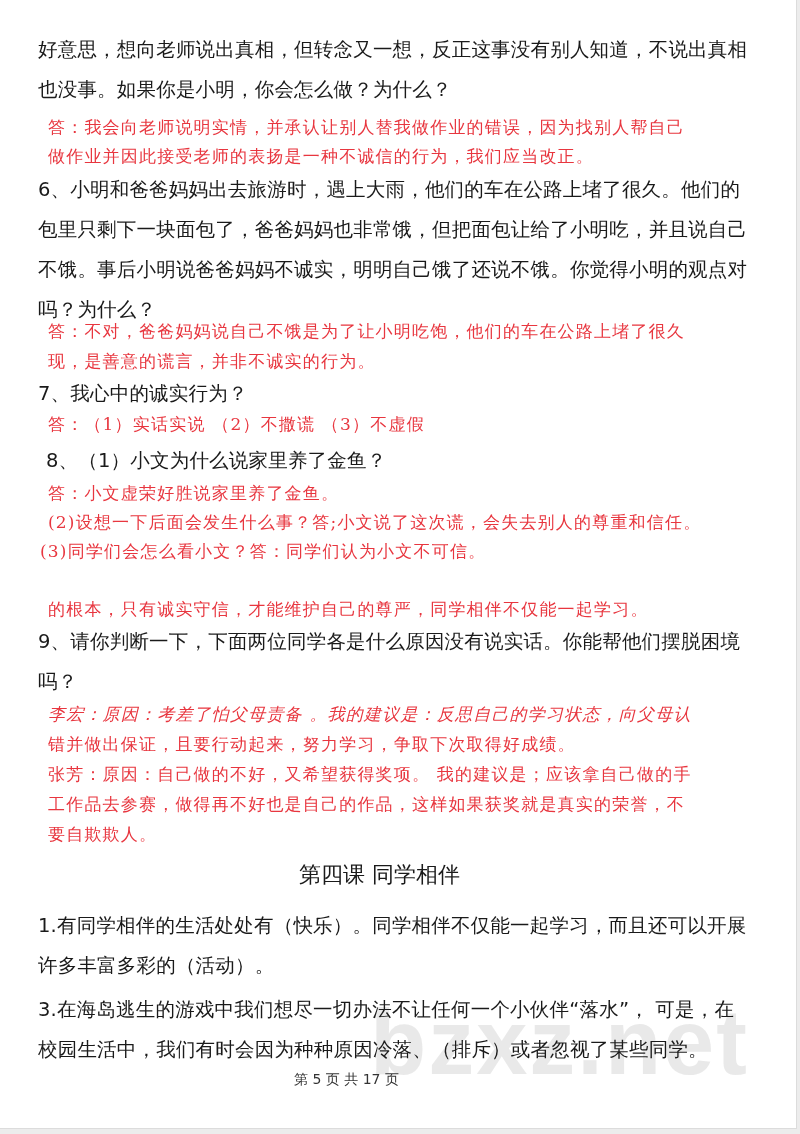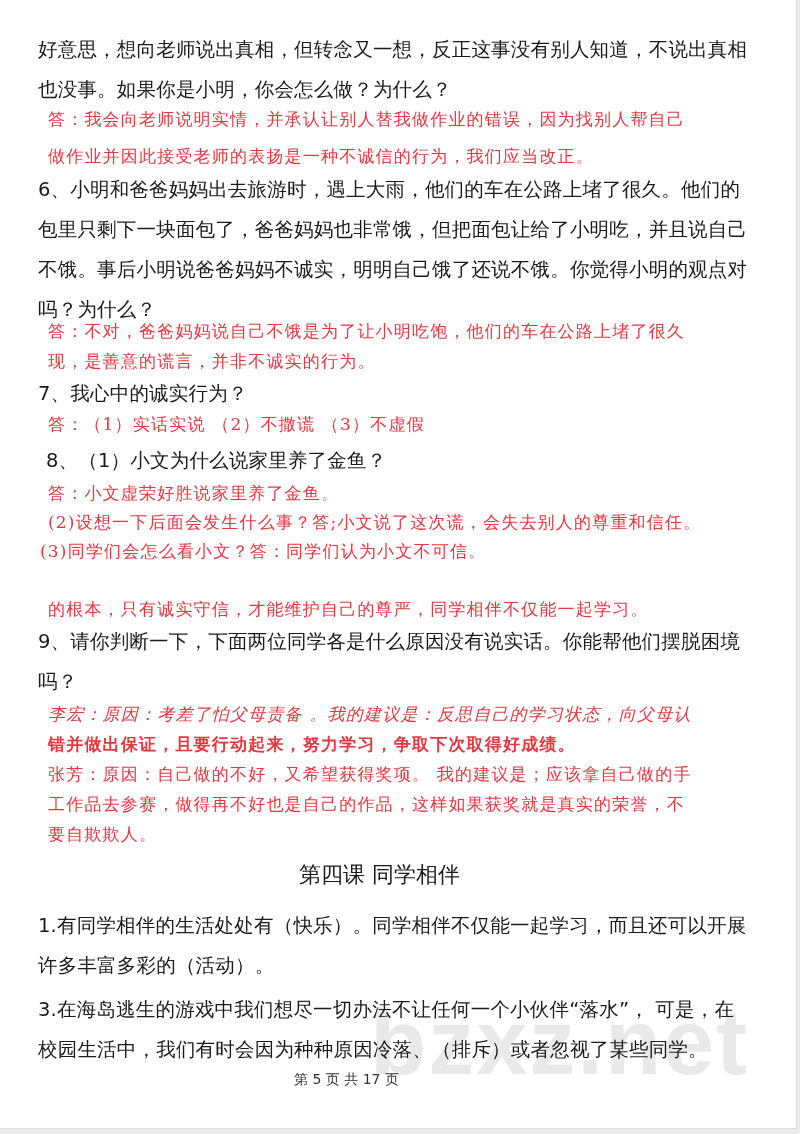--- a/index.html
+++ b/index.html
@@ -75,39 +75,39 @@
 </head>
 <body>
 
 <div class="page">
   <div class="watermark">bzxz.net</div>
   <div class="content" id="content">
     <div class="heading">第四课  同学相伴</div>
     <div class="footer">第 5 页 共 17 页</div>
   <div class="line q" style="top: 36px;">好意思，想向老师说出真相，但转念又一想，反正这事没有别人知道，不说出真相</div>
       <div class="line q" style="top: 76px;">也没事。如果你是小明，你会怎么做？为什么？</div>
-      <div class="line ans" style="top: 108px; left: 48px;">答：我会向老师说明实情，并承认让别人替我做作业的错误，因为找别人帮自己</div>
+      <div class="line ans" style="top: 116px; left: 48px;">答：我会向老师说明实情，并承认让别人替我做作业的错误，因为找别人帮自己</div>
       <div class="line ans" style="top: 145px; left: 48px;">做作业并因此接受老师的表扬是一种不诚信的行为，我们应当改正。</div>
       <div class="line q" style="top: 176px;">6、小明和爸爸妈妈出去旅游时，遇上大雨，他们的车在公路上堵了很久。他们的</div>
       <div class="line q" style="top: 216px;">包里只剩下一块面包了，爸爸妈妈也非常饿，但把面包让给了小明吃，并且说自己</div>
       <div class="line q" style="top: 256px;">不饿。事后小明说爸爸妈妈不诚实，明明自己饿了还说不饿。你觉得小明的观点对</div>
       <div class="line q" style="top: 296px;">吗？为什么？</div>
       <div class="line ans" style="top: 320px; left: 48px;">答：不对，爸爸妈妈说自己不饿是为了让小明吃饱，他们的车在公路上堵了很久</div>
       <div class="line ans" style="top: 350px; left: 48px;">现，是善意的谎言，并非不诚实的行为。</div>
       <div class="line q" style="top: 380px;">7、我心中的诚实行为？</div>
       <div class="line ans" style="top: 413px; left: 48px;">答：（1）实话实说 （2）不撒谎 （3）不虚假</div>
       <div class="line q" style="top: 447px; left: 46px;">8、（1）小文为什么说家里养了金鱼？</div>
       <div class="line ans" style="top: 482px; left: 48px;">答：小文虚荣好胜说家里养了金鱼。</div>
       <div class="line ans" style="top: 511px; left: 48px;">(2)设想一下后面会发生什么事？答;小文说了这次谎，会失去别人的尊重和信任。</div>
       <div class="line ans" style="top: 540px; left: 40px;">(3)同学们会怎么看小文？答：同学们认为小文不可信。</div>
       <div class="line ans" style="top: 598px; left: 48px;">的根本，只有诚实守信，才能维护自己的尊严，同学相伴不仅能一起学习。</div>
       <div class="line q" style="top: 628px;">9、请你判断一下，下面两位同学各是什么原因没有说实话。你能帮他们摆脱困境</div>
       <div class="line q" style="top: 668px;">吗？</div>
       <div class="line ans" style="top: 703px; left: 48px; font-style: italic;">李宏：原因：考差了怕父母责备 。我的建议是：反思自己的学习状态，向父母认</div>
-      <div class="line ans" style="top: 733px; left: 48px; font-weight: bold;">错并做出保证，且要行动起来，努力学习，争取下次取得好成绩。</div>
+      <div class="line ans" style="top: 733px; left: 48px;">错并做出保证，且要行动起来，努力学习，争取下次取得好成绩。</div>
       <div class="line ans" style="top: 763px; left: 48px;">张芳：原因：自己做的不好，又希望获得奖项。 我的建议是；应该拿自己做的手</div>
       <div class="line ans" style="top: 793px; left: 48px;">工作品去参赛，做得再不好也是自己的作品，这样如果获奖就是真实的荣誉，不</div>
       <div class="line ans" style="top: 823px; left: 48px;">要自欺欺人。</div>
       <div class="line q" style="top: 912px;">1.有同学相伴的生活处处有（快乐）。同学相伴不仅能一起学习，而且还可以开展</div>
       <div class="line q" style="top: 952px;">许多丰富多彩的（活动）。</div>
       <div class="line q" style="top: 996px;">3.在海岛逃生的游戏中我们想尽一切办法不让任何一个小伙伴“落水”， 可是，在</div>
       <div class="line q" style="top: 1036px;">校园生活中，我们有时会因为种种原因冷落、（排斥）或者忽视了某些同学。</div>
     </div>
 </div>
 

